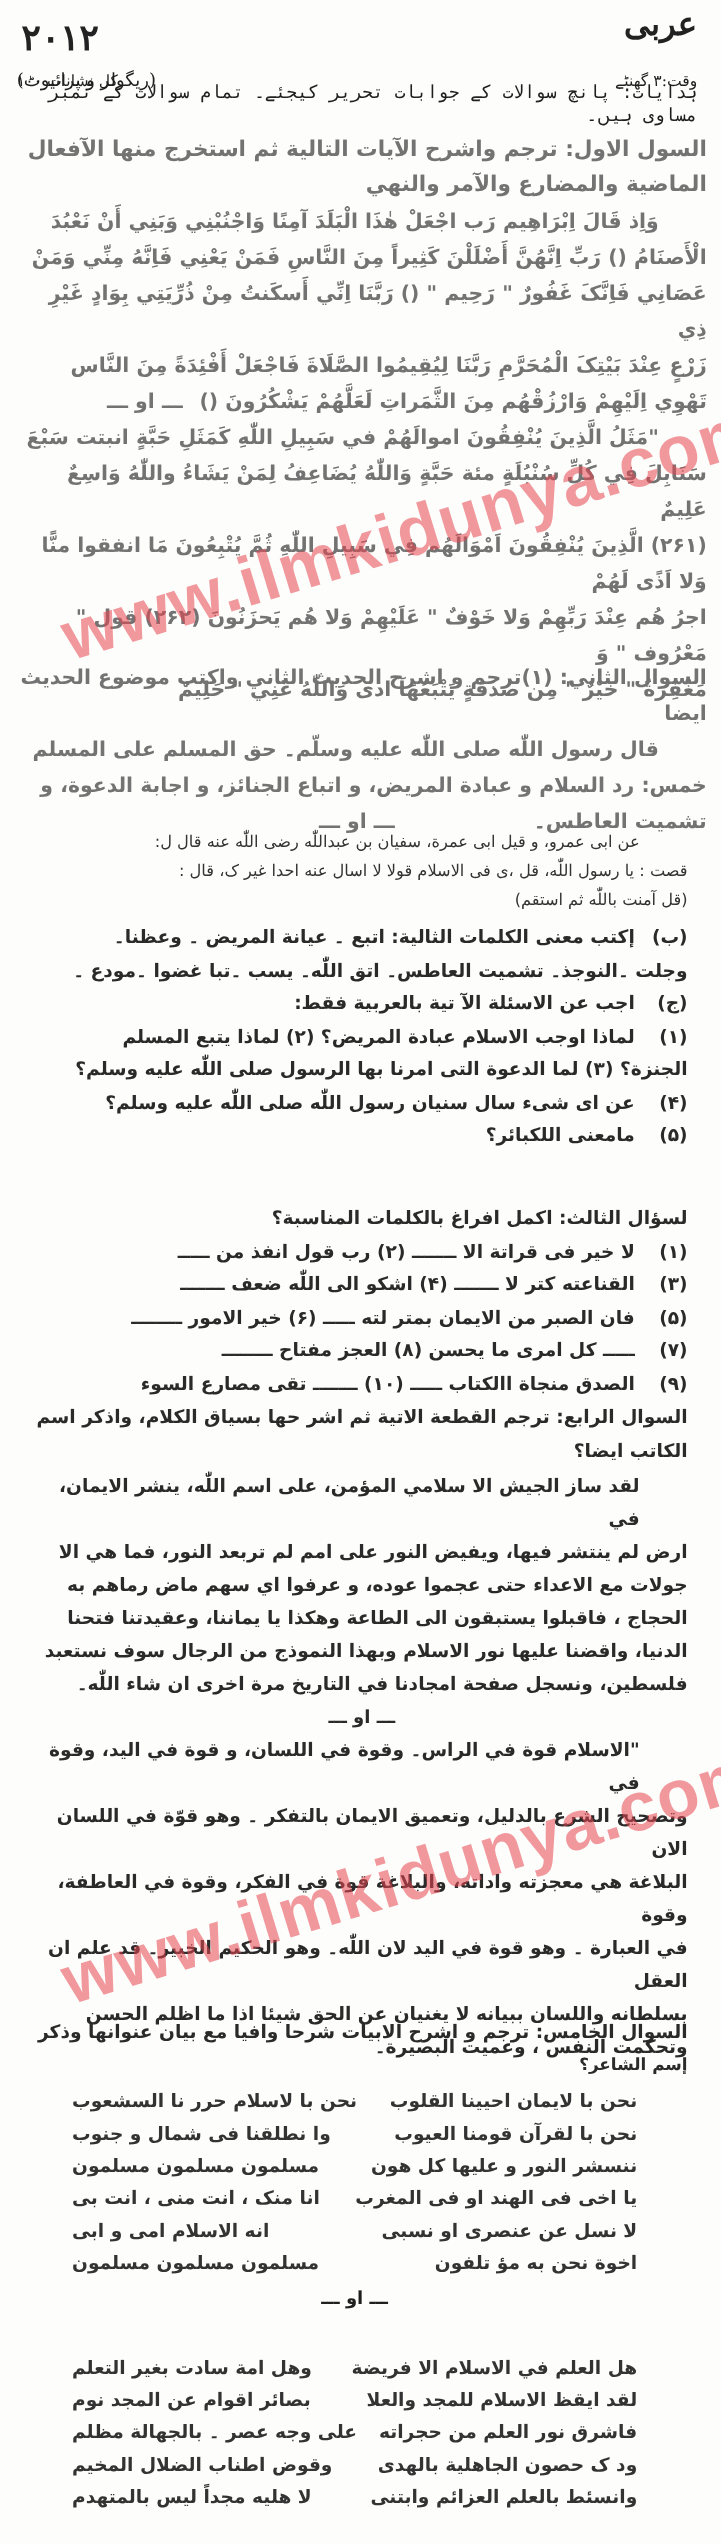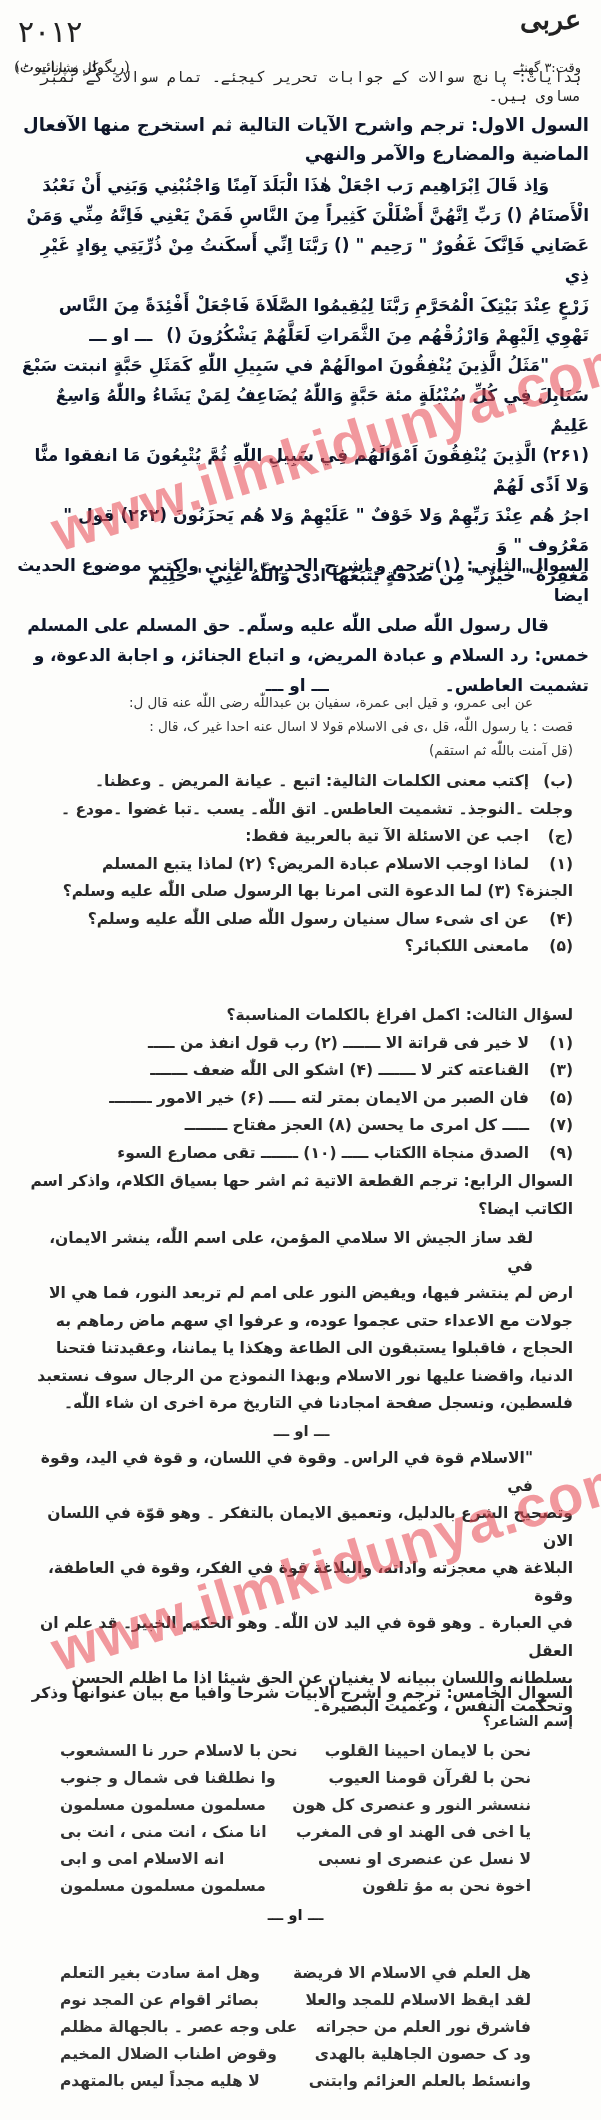--- a/index.html
+++ b/index.html
@@ -6,28 +6,28 @@
   body {
     width: 601px; height: 2120px; overflow: hidden;
     background: #fdfdfb;
     font-family: "DejaVu Sans", sans-serif;
     color: #1f1f1f;
     position: relative;
   }
   .page { position: absolute; left: 0; top: 0; width: 601px; height: 2120px; }
   .rtl { direction: rtl; text-align: right; }
   .title-ur { position: absolute; right: 20px; top: 4px; font-size: 27px; font-family: "DejaVu Serif", serif; font-weight: bold; color: #222; }
-  .year { position: absolute; left: 18px; top: 14px; font-size: 30px; font-weight: normal; color: #222; font-family: "DejaVu Serif", serif; letter-spacing: 1px; }
+  .year { position: absolute; left: 18px; top: 14px; font-size: 30px; font-weight: bold; color: #222; font-family: "DejaVu Serif", serif; letter-spacing: 1px; }
   .meta-row { position: absolute; top: 60px; left: 14px; right: 14px; height: 22px; font-size: 13px; font-family: "DejaVu Serif", serif; }
   .meta-row .time { position: absolute; right: 6px; top: 0; }
   .meta-row .kind { position: absolute; left: 0; right: 0; text-align: left; top: -2px; font-size: 15px; }
   .meta-row .marks { position: absolute; left: 0; top: 0; }
   .instructions { position: absolute; top: 68px; right: 20px; left: 20px; font-size: 15px; font-family: Liberation Mono, monospace; }
   .block { position: absolute; left: 12px; right: 12px; }
-  .bold-ar { font-weight: bold; font-size: 17px; line-height: 30px; color: #0f172a; }
+  .bold-ar { font-weight: bold; font-size: 17px; line-height: 30px; color: #737373; }
   .q-head { font-weight: bold; }
   .indent { padding-right: 40px; }
   .or-sep { text-align: center; font-weight: bold; font-size: 15px; }
   .reg-ar { font-size: 15.5px; line-height: 27.5px; font-weight: bold; color: #2a2a2a; }
   .small-ar { font-size: 13.5px; line-height: 24px; color: #333; }
   .item { display: flex; direction: rtl; }
   .item .num { width: 44px; flex: none; }
   .poem { position: absolute; left: 60px; right: 70px; }
   .poem-row { display: flex; direction: rtl; justify-content: space-between; font-size: 15.5px; line-height: 27px; font-weight: bold; color: #333; }
   .poem-row span { display: block; white-space: nowrap; }
@@ -158,21 +158,21 @@
   <div class="poem" style="top:1738px;">
     <div class="poem-row">
         <span>نحن با لايمان احيينا القلوب</span>
         <span>نحن با لاسلام حرر نا السشعوب</span>
       </div>
     <div class="poem-row">
         <span>نحن با لقرآن قومنا العيوب</span>
         <span>وا نطلقنا فی شمال و جنوب</span>
       </div>
     <div class="poem-row">
-        <span>ننسشر النور و عنصرى كل هون</span>
+        <span>ننسشر النور و عليها كل هون</span>
         <span>مسلمون مسلمون مسلمون</span>
       </div>
     <div class="poem-row">
         <span>يا اخى فی الهند او فی المغرب</span>
         <span>انا منک ، انت منى ، انت بى</span>
       </div>
     <div class="poem-row">
         <span>لا نسل عن عنصرى او نسبى</span>
         <span>انه الاسلام امى و ابى</span>
       </div>

